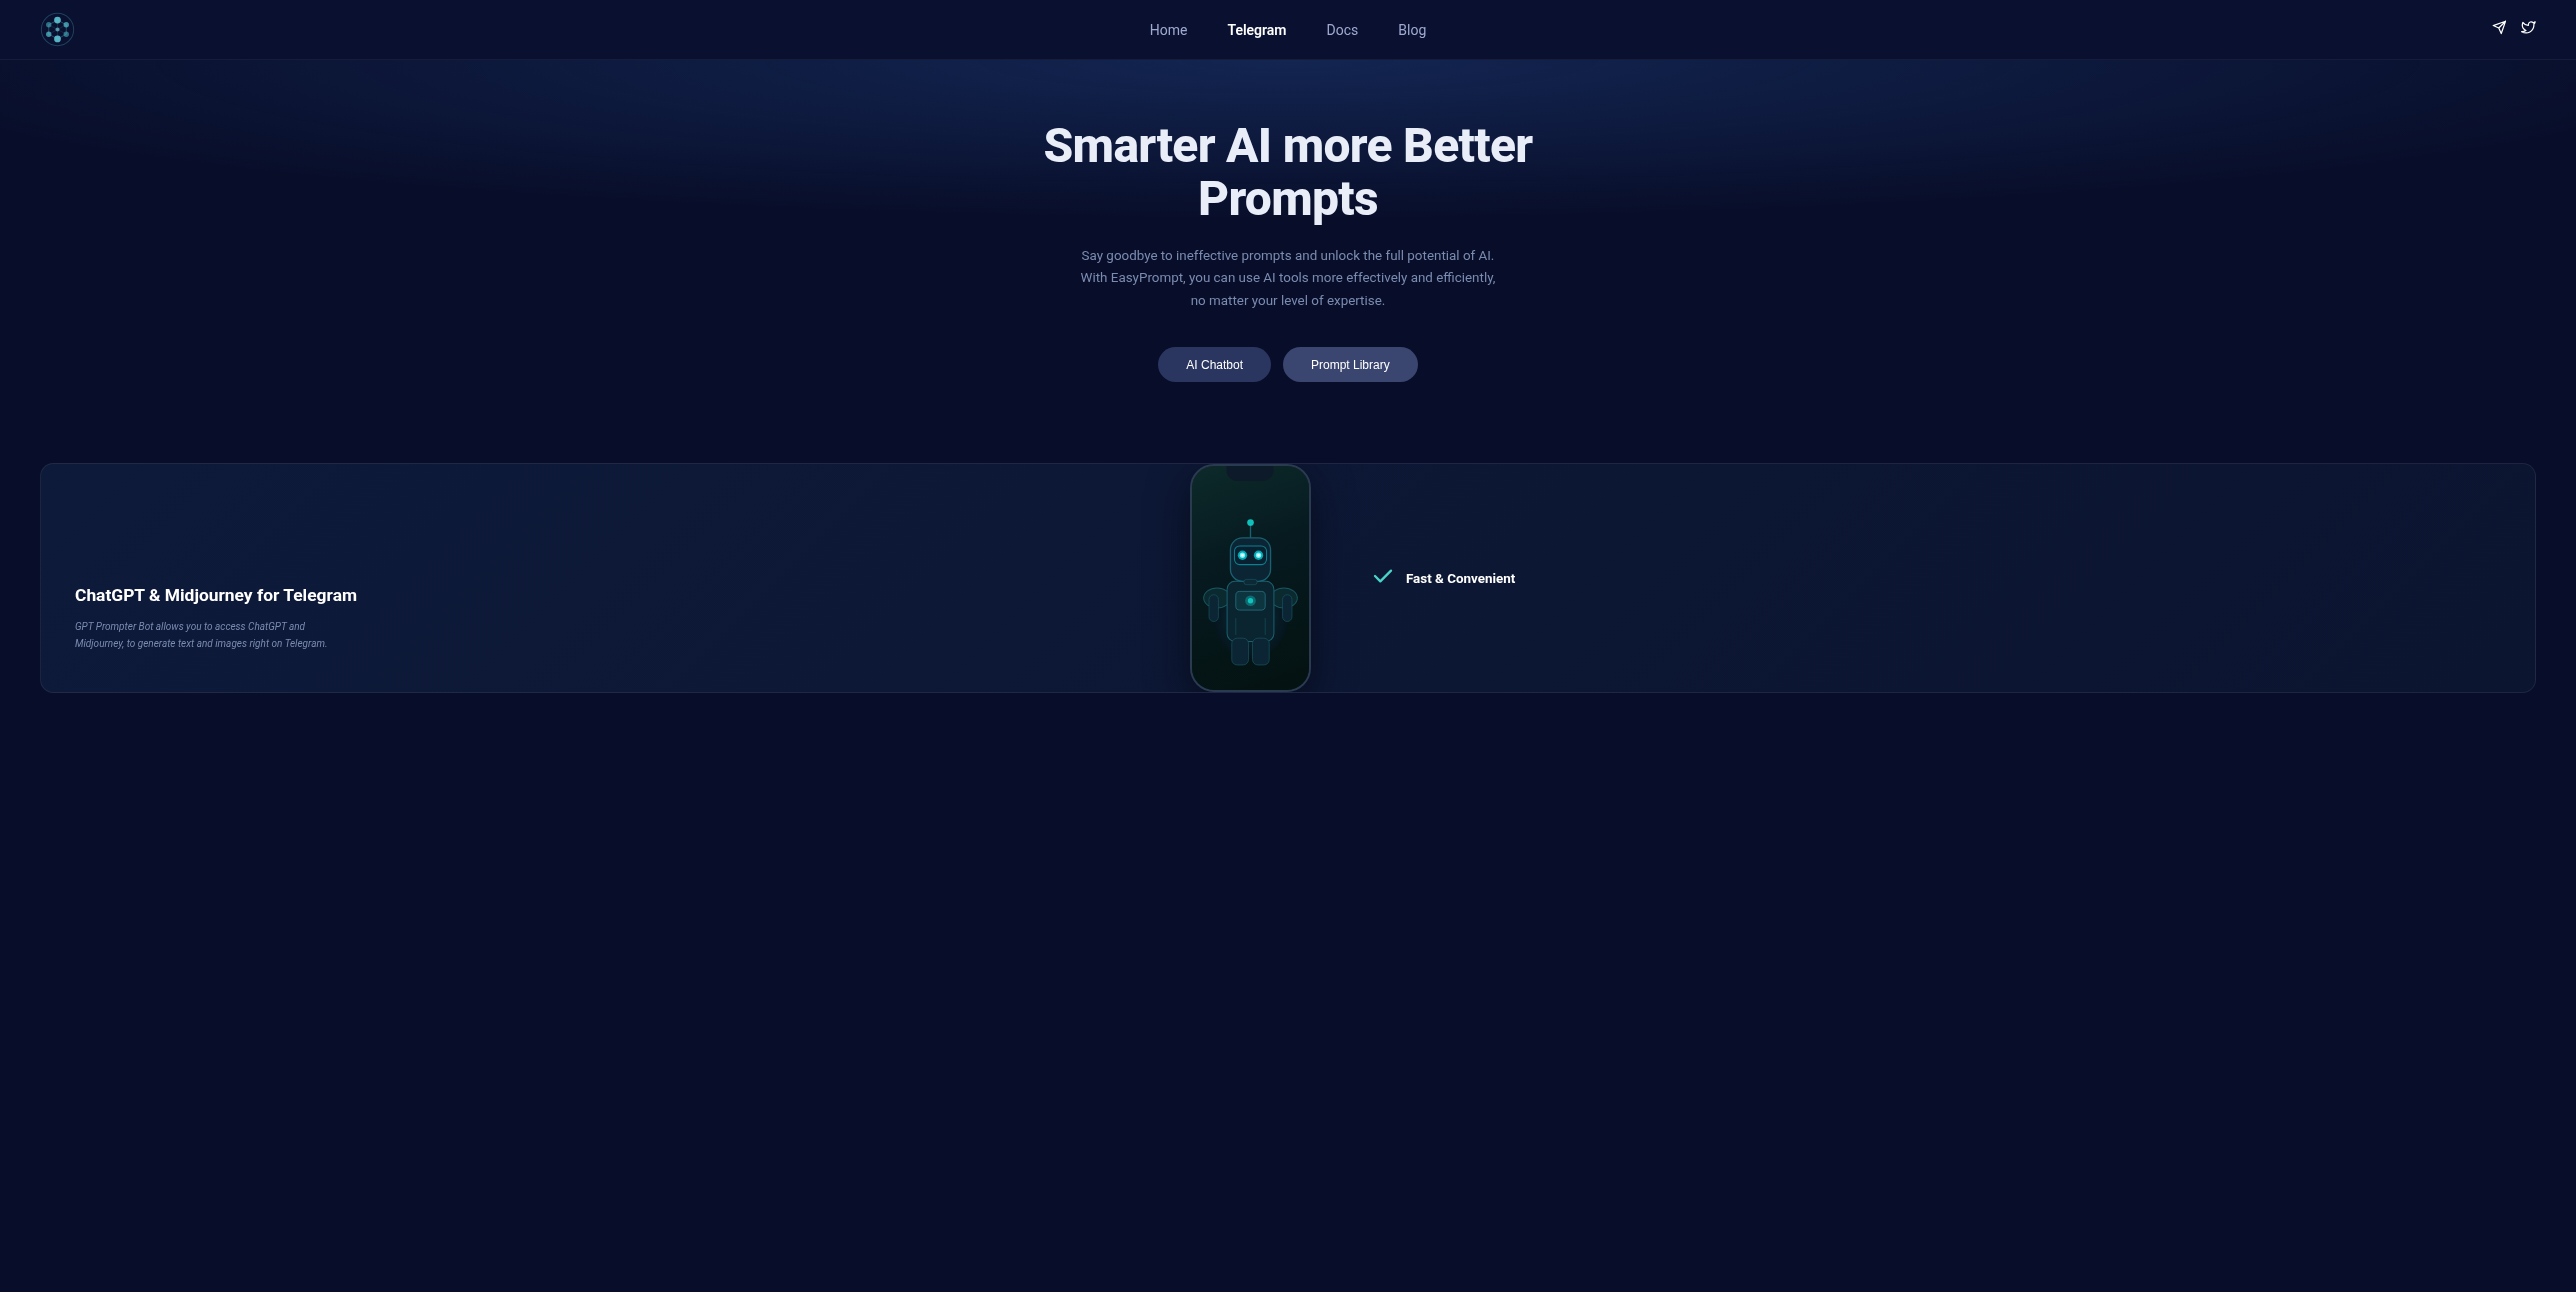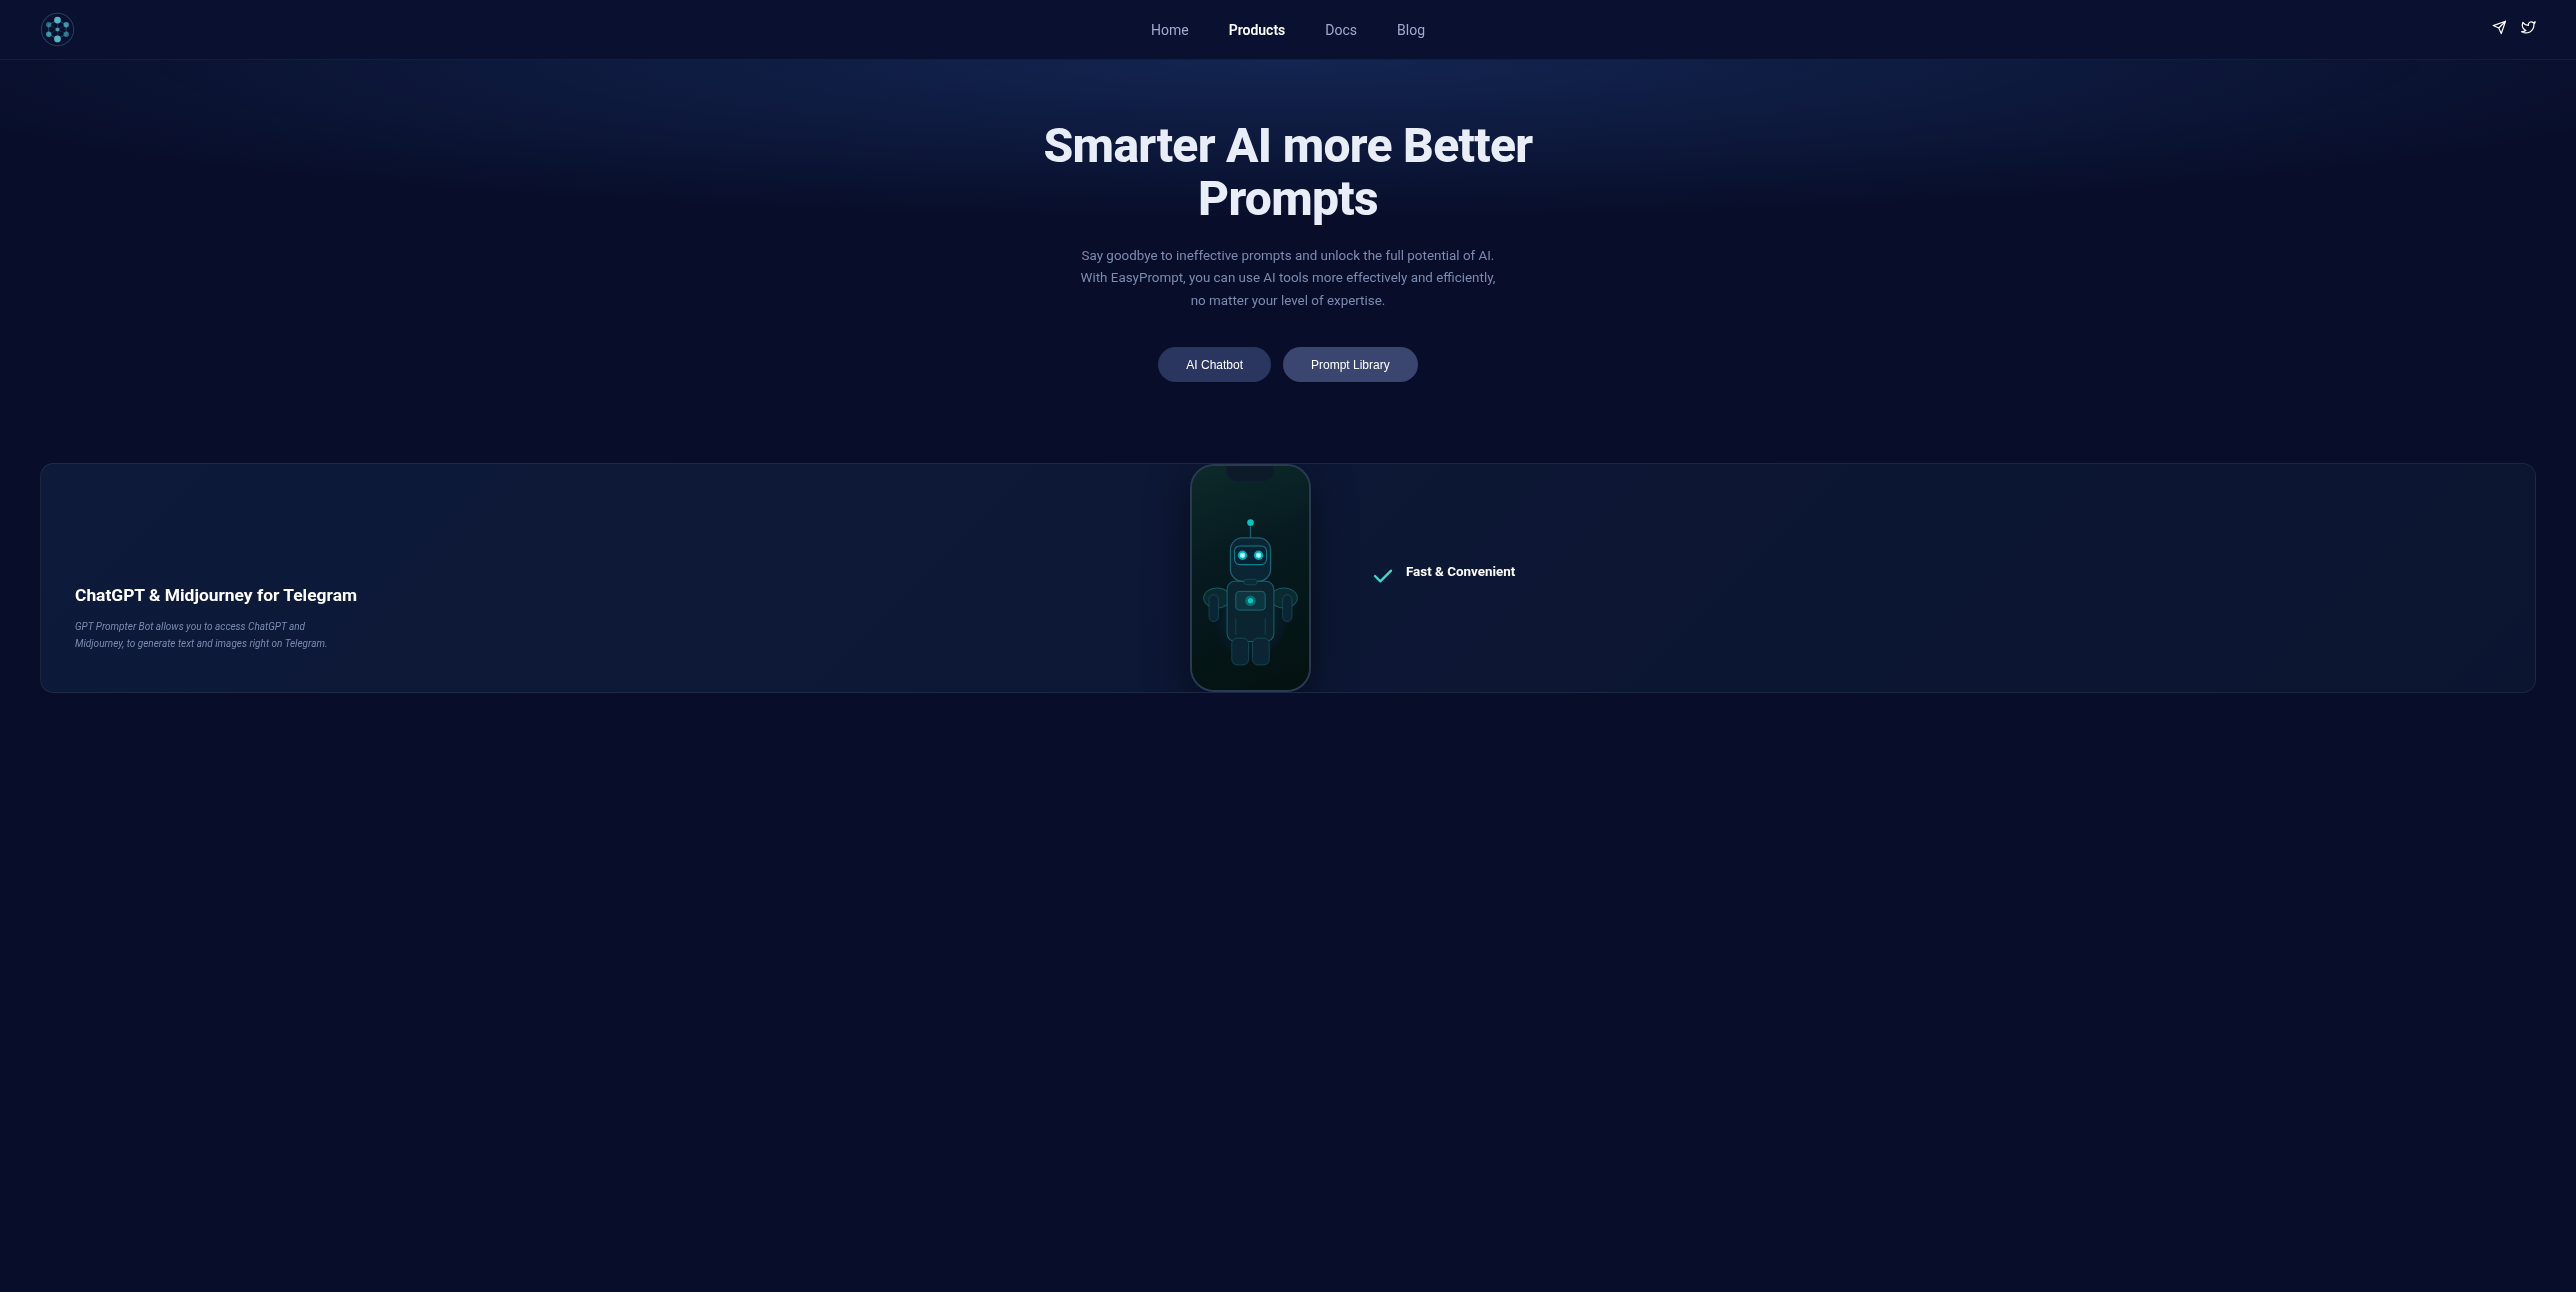--- a/index.html
+++ b/index.html
@@ -220,21 +220,21 @@
       flex: 1;
       padding: 40px 34px;
       display: flex;
       flex-direction: column;
       justify-content: center;
       gap: 27px;
     }
 
     .feature-item {
       display: flex;
-      align-items: flex-start;
+      align-items: center;
       gap: 10.7px;
     }
 
     .feature-check {
       color: #4ad4c8;
       font-size: 19px;
       font-weight: 700;
       flex-shrink: 0;
     }
 
@@ -283,21 +283,21 @@
         <line x1="0" y1="14" x2="0" y2="0" stroke="rgba(94,196,212,0.2)" stroke-width="1"></line>
         <line x1="-13" y1="7" x2="0" y2="0" stroke="rgba(94,196,212,0.2)" stroke-width="1"></line>
         <line x1="-13" y1="-7" x2="0" y2="0" stroke="rgba(94,196,212,0.2)" stroke-width="1"></line>
         <circle cx="0" cy="0" r="3" fill="#7adde8" opacity="0.6"></circle>
       </g>
     </svg>
   </div>
 
   <div class="navbar-center">
     <a class="nav-link">Home</a>
-    <a class="nav-link active">Products</a>
+    <a class="nav-link active">Telegram</a>
     <a class="nav-link">Docs</a>
     <a class="nav-link">Blog</a>
   </div>
 
   <div class="navbar-right">
     <a class="social-icon" href="#">
       <svg class="telegram-svg" viewBox="0 0 24 24" xmlns="http://www.w3.org/2000/svg">
         <path d="M22 2L11 13M22 2L15 22L11 13M22 2L2 9L11 13" stroke="white" stroke-width="2" stroke-linecap="round" stroke-linejoin="round" fill="none"></path>
       </svg>
     </a>

